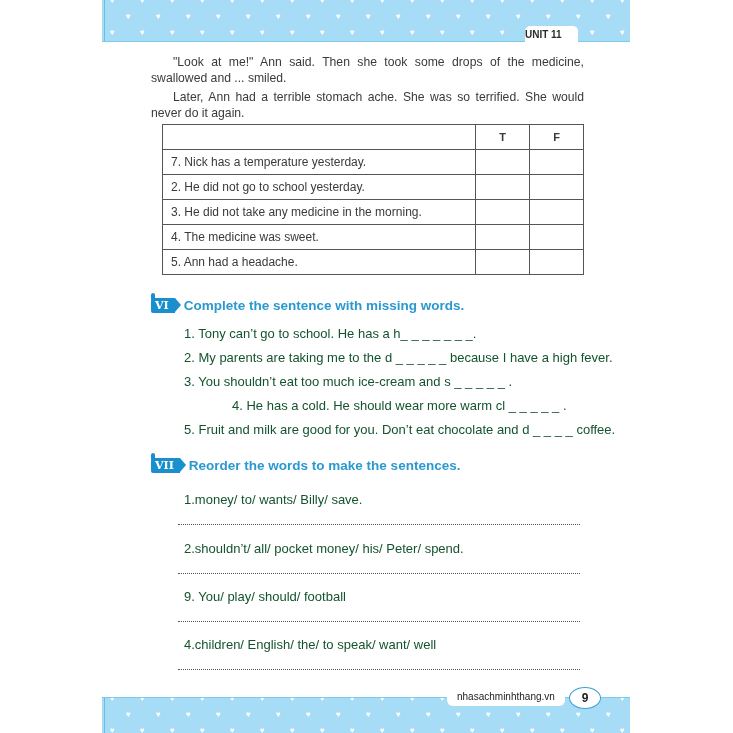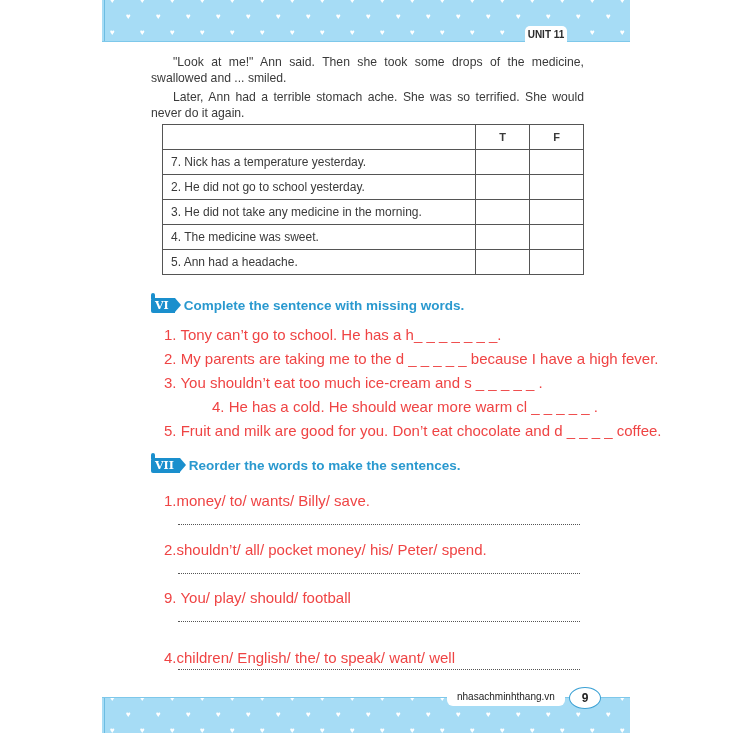--- a/index.html
+++ b/index.html
@@ -6,23 +6,23 @@
   body { width: 733px; height: 733px; position: relative; overflow: hidden;
          font-family: "Liberation Sans", "DejaVu Sans", sans-serif; color: #333; }
 
   .band { position: absolute; left: 102px; width: 528px; background: #a6dcf5; overflow: hidden; }
   .band.top { top: 0; height: 41px; border-bottom: 1px solid #7ec8ea; }
   .band.bottom { top: 697px; height: 36px; border-top: 1px solid #7ec8ea; }
   .band .edge { position: absolute; top: 0; bottom: 0; left: 2px; width: 1px; background: #6cbde3; }
   .hearts { position: absolute; inset: 0; }
   .heart { position: absolute; color: #ffffff; font-size: 8px; line-height: 8px; }
 
-  .unit-tab { position: absolute; left: 525px; top: 26px; width: 42px; height: 16px;
+  .unit-tab { position: absolute; left: 525px; top: 26px; width: 53px; height: 16px;
               background: #fff; border-radius: 5px 5px 0 0;
-              font-size: 10px; font-weight: bold; color: #2b2b2b; text-align: center; line-height: 17px; }
+              font-size: 10px; font-weight: bold; color: #2b2b2b; line-height: 17px; }
 
   .footer-site { position: absolute; left: 447px; top: 688px; height: 18px; padding: 0 10px;
                  background: #fff; border-radius: 6px; font-size: 10px; color: #222; line-height: 18px; z-index: 3; }
   .page-num { position: absolute; left: 569px; top: 687px; width: 30px; height: 20px;
               border: 1.5px solid #3aa0d4; border-radius: 50%; background: #fff;
               font-size: 12px; font-weight: bold; text-align: center; line-height: 20px; color: #222; z-index: 3; }
 
   .para { position: absolute; left: 151px; width: 433px; font-size: 12.2px; line-height: 16px;
           text-align: justify; color: #3a3a3a; }
   .para .indent { display: inline-block; width: 22px; }
@@ -34,21 +34,21 @@
   table.tf th.fcol, table.tf td.fcol { width: 37px; }
 
   .section-title { position: absolute; left: 151px; display: flex; align-items: center; }
   .badge { position: relative; height: 15px; background: #1a8fcd; color: #fff; font-family: "DejaVu Serif", serif;
            font-weight: bold; font-size: 11px; line-height: 15px; padding: 0 6px 0 4px; border-radius: 2px 0 0 2px; }
   .badge:before { content: ""; position: absolute; left: 0; top: -5px; width: 4px; height: 6px; background: #1a8fcd; border-radius: 2px 2px 0 0; }
   .badge:after { content: ""; position: absolute; right: -6px; top: 0; border-top: 7.5px solid transparent;
                  border-bottom: 7.5px solid transparent; border-left: 6px solid #1a8fcd; }
   .section-title .title { margin-left: 9px; color: #2a99cf; font-weight: bold; font-size: 13.5px; }
 
-  .item { position: absolute; left: 164px; font-size: 15px; color: #ef4444; white-space: nowrap; }
+  .item { position: absolute; left: 184px; font-size: 13px; color: #14532d; white-space: nowrap; }
   .dots { position: absolute; left: 178px; width: 402px; height: 0; border-bottom: 1px dotted #555; }
 </style>
 </head>
 <body>
 
 <div class="band top">
   <div class="edge"></div>
   <div class="hearts">
       <span class="heart" style="left: 8px; top: -3px;">♥</span>
       <span class="heart" style="left: 38px; top: -3px;">♥</span>
@@ -158,21 +158,21 @@
 <div class="section-title" style="top:458px;">
   <span class="badge">VII</span>
   <span class="title">Reorder the words to make the sentences.</span>
 </div>
 <div class="item" style="top:492px;">1.money/ to/ wants/ Billy/ save.</div>
 <div class="dots" style="top:524px;"></div>
 <div class="item" style="top:541px;">2.shouldn’t/ all/ pocket money/ his/ Peter/ spend.</div>
 <div class="dots" style="top:573px;"></div>
 <div class="item" style="top:589px;">9. You/ play/ should/ football</div>
 <div class="dots" style="top:621px;"></div>
-<div class="item" style="top:637px;margin-top:12px;">4.children/ English/ the/ to speak/ want/ well</div>
+<div class="item" style="top:637px;">4.children/ English/ the/ to speak/ want/ well</div>
 <div class="dots" style="top:669px;"></div>
 
 <div class="band bottom">
   <div class="edge"></div>
   <div class="hearts">
       <span class="heart" style="left: 8px; top: -3px;">♥</span>
       <span class="heart" style="left: 38px; top: -3px;">♥</span>
       <span class="heart" style="left: 68px; top: -3px;">♥</span>
       <span class="heart" style="left: 98px; top: -3px;">♥</span>
       <span class="heart" style="left: 128px; top: -3px;">♥</span>

